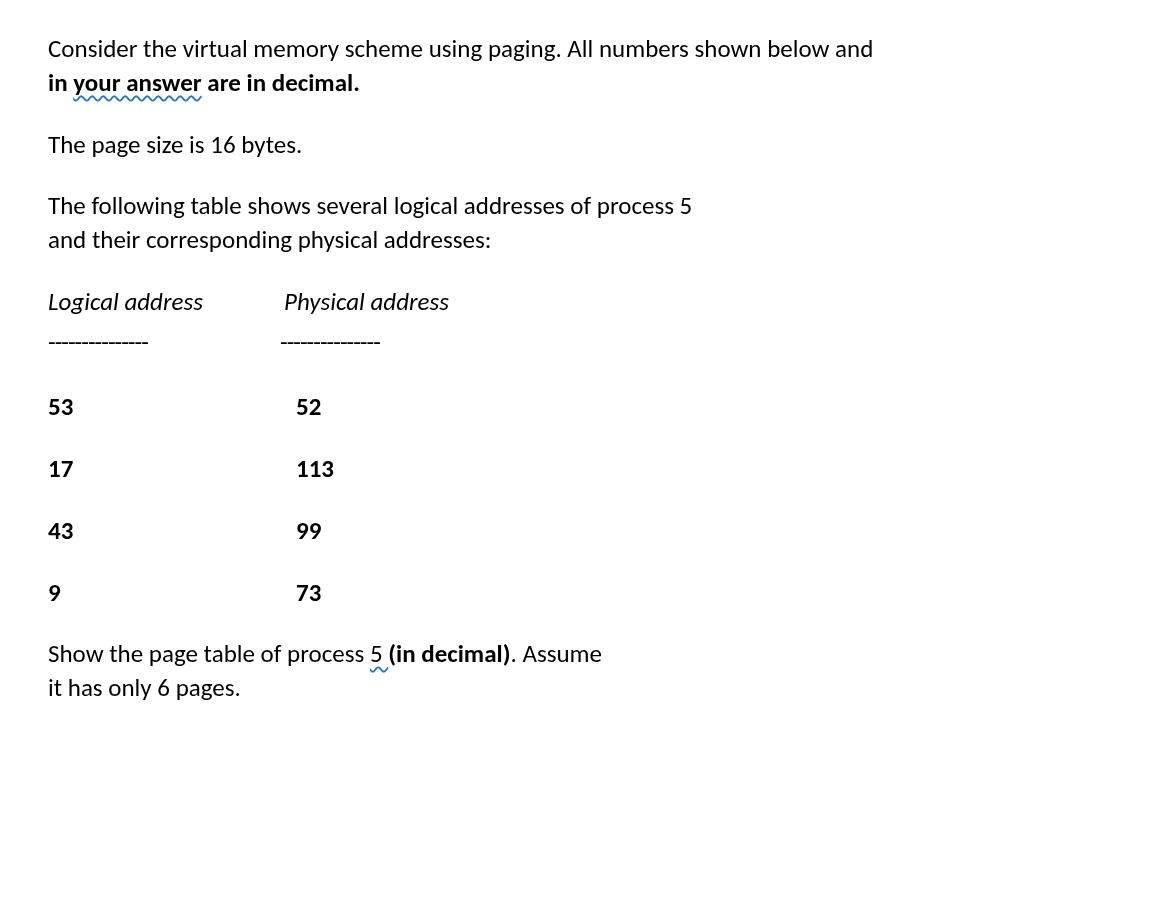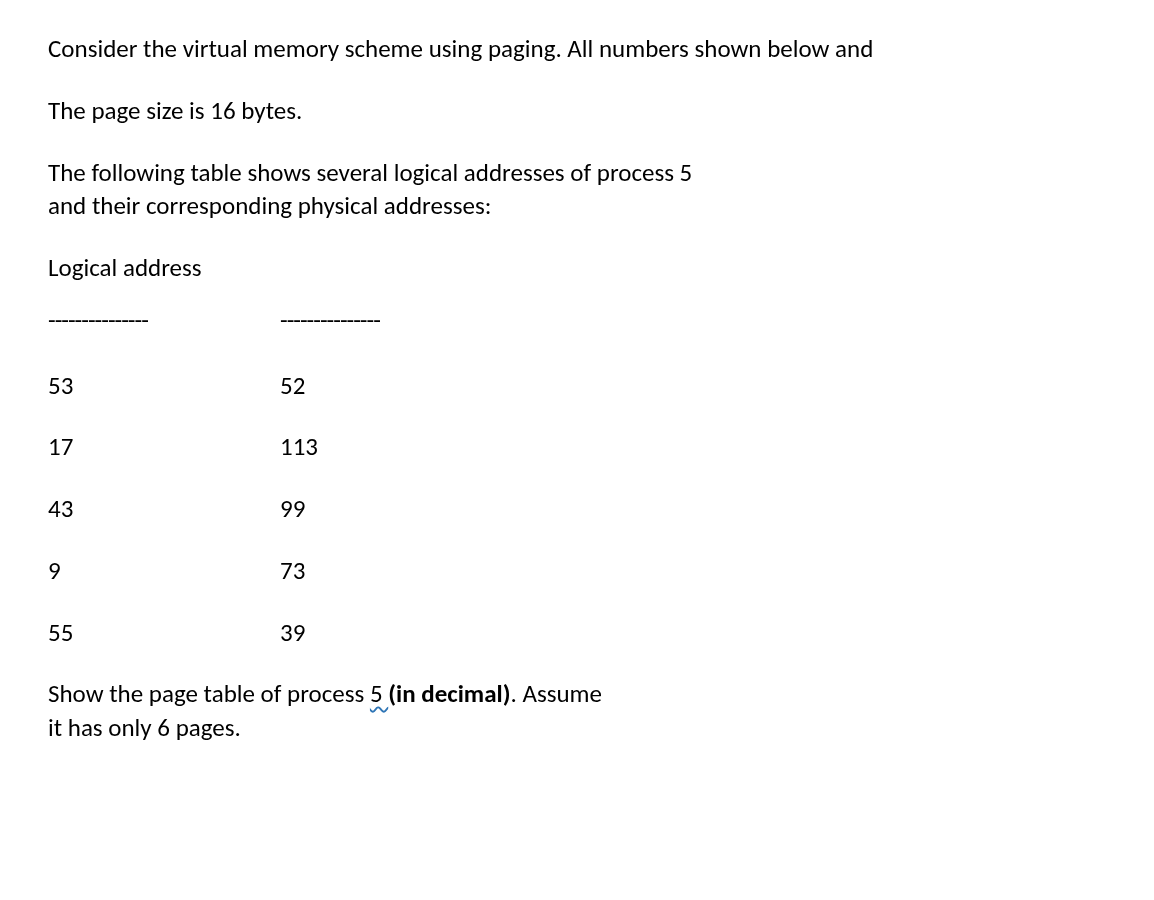--- a/index.html
+++ b/index.html
@@ -35,68 +35,74 @@
       text-decoration-style: wavy;
       text-decoration-thickness: 2px;
       text-underline-offset: 4px;
     }
     .table-wrap {
       margin-top: 8px;
     }
     .table-headers {
       display: flex;
       gap: 36px;
-      margin-bottom: 18px;
+      margin-bottom: 6px;
+      font-style: italic;
     }
     .col-logical {
       width: 200px;
     }
     .col-physical {
       width: 220px;
     }
     .dash-underline {
       display: flex;
       gap: 32px;
       margin-bottom: 32px;
     }
     .dashes {
       letter-spacing: -1px;
     }
     .table-rows {
       margin-bottom: 28px;
     }
     .table-row {
       display: flex;
-      gap: 32px;
+      gap: 48px;
       margin-bottom: 28px;
+      font-weight: bold;
     }
     .table-row:last-child {
       margin-bottom: 0;
     }
     .closing {
       margin-top: 24px;
     }
   </style>
 </head>
 <body>
 
 <div class="para">
   <span>Consider the virtual memory scheme using paging. All numbers shown below and</span><br>
+  <span class="bold">
+    <span>in </span><span class="squiggle-underline">your answer</span><span> are in decimal.</span>
+  </span>
 </div>
 
 <div class="para">The page size is 16 bytes.</div>
 
 <div class="para">
   <span>The following table shows several logical addresses of process 5</span><br>
   <span>and their corresponding physical addresses:</span>
 </div>
 
 <div class="table-wrap">
   <div class="table-headers">
     <div class="col-logical">Logical address</div>
+    <div class="col-physical">Physical address</div>
   </div>
   <div class="dash-underline">
     <div class="col-logical dashes">---------------</div>
     <div class="col-physical dashes">---------------</div>
   </div>
   <div class="table-rows">
     <div class="table-row">
       <div class="col-logical">53</div>
       <div class="col-physical">52</div>
     </div>
@@ -105,23 +111,19 @@
       <div class="col-physical">113</div>
     </div>
     <div class="table-row">
       <div class="col-logical">43</div>
       <div class="col-physical">99</div>
     </div>
     <div class="table-row">
       <div class="col-logical">9</div>
       <div class="col-physical">73</div>
     </div>
-    <div class="table-row">
-      <div class="col-logical">55</div>
-      <div class="col-physical">39</div>
-    </div>
   </div>
 </div>
 
 <div class="closing">
   <span>Show the page table of process </span><span class="squiggle-underline-short">5 </span><span class="bold"> (in decimal)</span><span>. Assume</span><br>
   <span>it has only 6 pages.</span>
 </div>
 
 </body></html>

